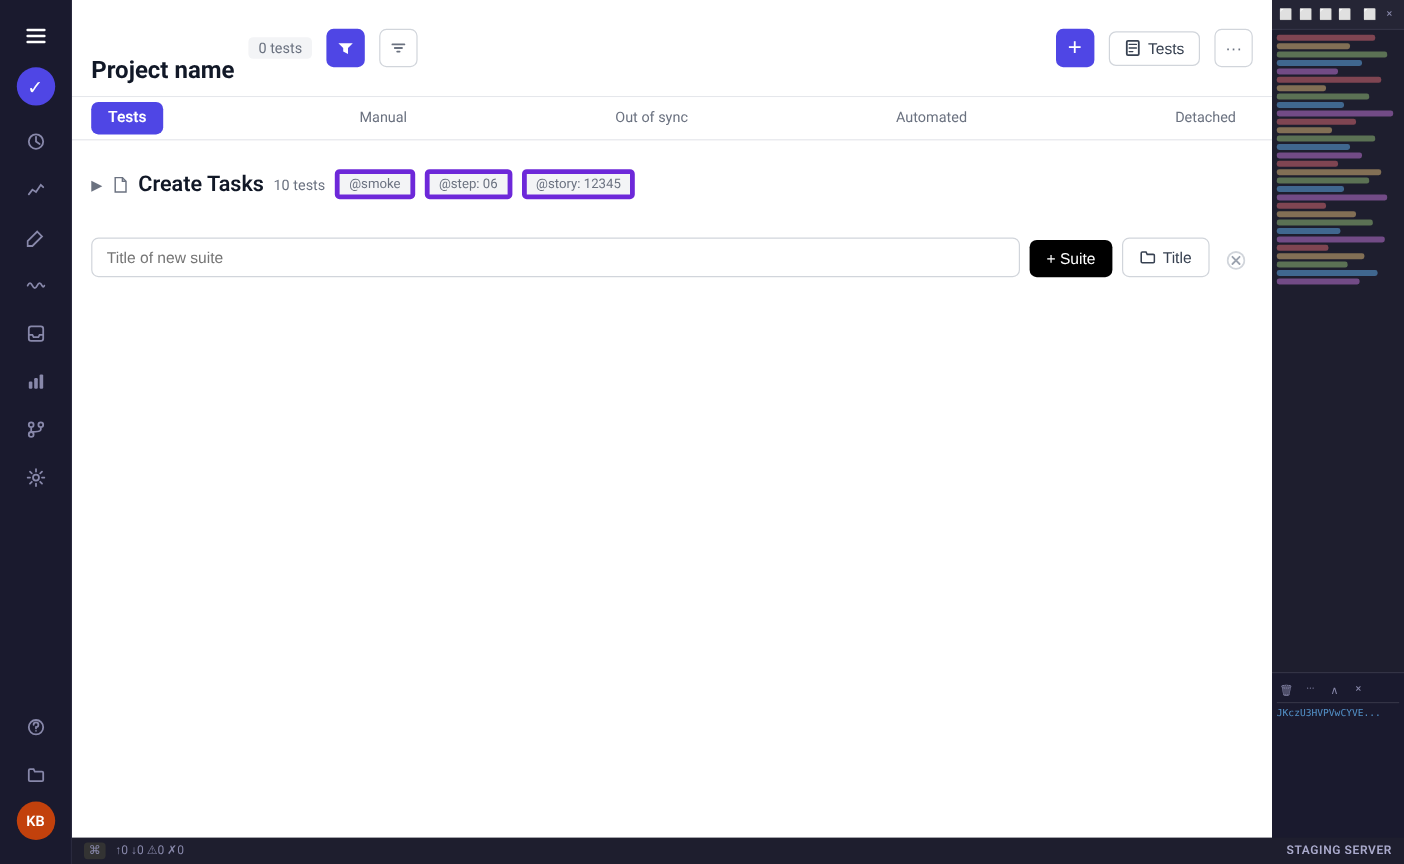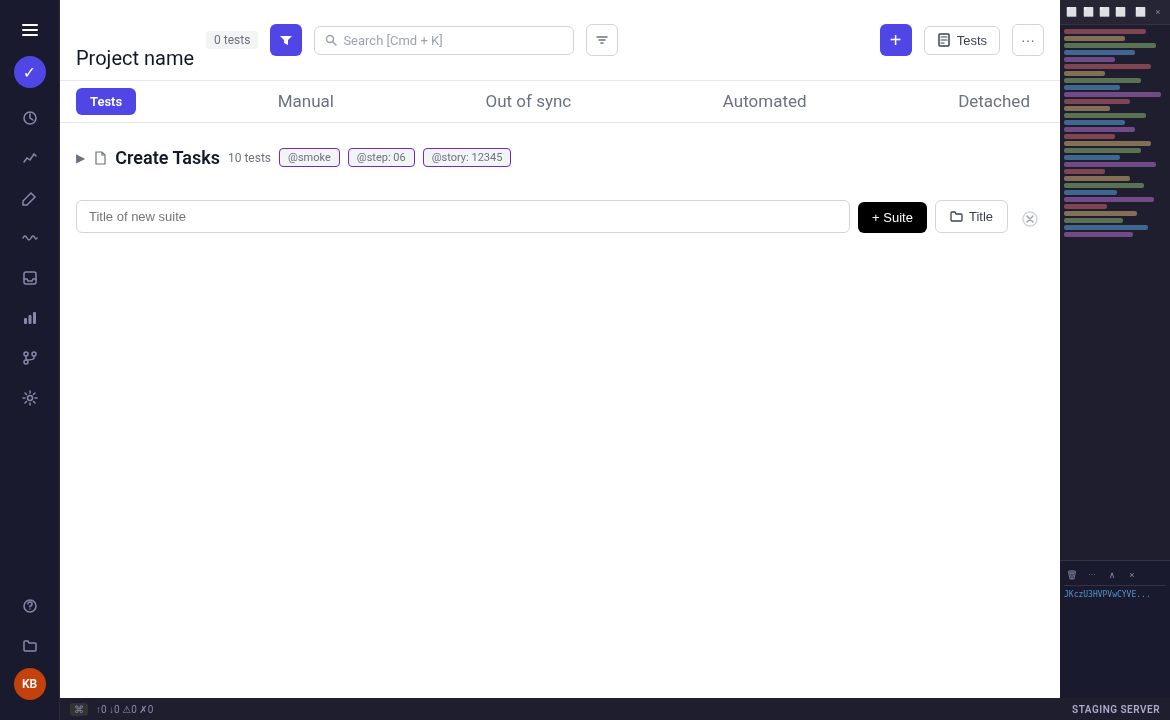--- a/index.html
+++ b/index.html
@@ -85,21 +85,21 @@
     .header {
       display: flex;
       align-items: center;
       padding: 10px 16px;
       border-bottom: 1px solid #e5e7eb;
       gap: 12px;
       background: #fff;
     }
     .project-title {
       font-size: 20px;
-      font-weight: 400;
+      font-weight: 700;
       color: #111827;
       margin-top: 36px;
     }
     .test-count-badge {
       font-size: 12px;
       color: #6b7280;
       background: #f3f4f6;
       padding: 2px 8px;
       border-radius: 4px;
     }
@@ -189,21 +189,21 @@
       display: flex;
       align-items: center;
       gap: 0;
       padding: 0 16px;
       border-bottom: 1px solid #e5e7eb;
       background: #fff;
       justify-content: space-between;
     }
     .tab {
       padding: 10px 14px;
-      font-size: 17px;
+      font-size: 12px;
       cursor: pointer;
       color: #6b7280;
       border-bottom: 2px solid transparent;
       margin-bottom: -1px;
     }
     .tab-selected-pill {
       background: #4f46e5;
       color: #fff;
       padding: 6px 14px;
       border-radius: 6px;
@@ -237,21 +237,21 @@
       font-size: 18px;
       font-weight: 600;
       color: #111827;
     }
     .suite-test-count {
       font-size: 12px;
       color: #6b7280;
     }
     .tag {
       background: #f3f4f6;
-      border: 1px solid #6d28d9;
+      border: 4px solid #6d28d9;
       border-radius: 4px;
       padding: 2px 8px;
       font-size: 11px;
       color: #6b7280;
     }
 
     
     .new-suite-row {
       display: flex;
       align-items: flex-end;
@@ -489,27 +489,20 @@
 <div class="main">
 
   <div class="header">
     <span class="project-title">Project name</span>
     <span class="test-count-badge">0 tests</span>
     <button class="filter-btn">
       <svg width="14" height="14" viewBox="0 0 14 14" fill="none">
         <path d="M1 3 L13 3 L9 7 L9 12 L5 10 L5 7 Z" fill="white"></path>
       </svg>
     </button>
-    <div class="search-bar">
-      <svg width="12" height="12" viewBox="0 0 12 12" fill="none">
-        <circle cx="5" cy="5" r="3.5" stroke="#9ca3af" stroke-width="1.5" fill="none"></circle>
-        <path d="M8 8 L11 11" stroke="#9ca3af" stroke-width="1.5" stroke-linecap="round"></path>
-      </svg>
-      <span style="color:#9ca3af; font-size:13px;">Search [Cmd + K]</span>
-    </div>
     <button class="adjust-btn">
       <svg width="14" height="14" viewBox="0 0 14 14" fill="none">
         <path d="M2 4 L12 4 M4 7 L10 7 M6 10 L8 10" stroke="#6b7280" stroke-width="1.5" stroke-linecap="round"></path>
       </svg>
     </button>
     <div class="header-spacer"></div>
     <button class="add-btn">
       <span style="font-size:20px; line-height:1;">+</span>
     </button>
     <button class="readme-btn">

